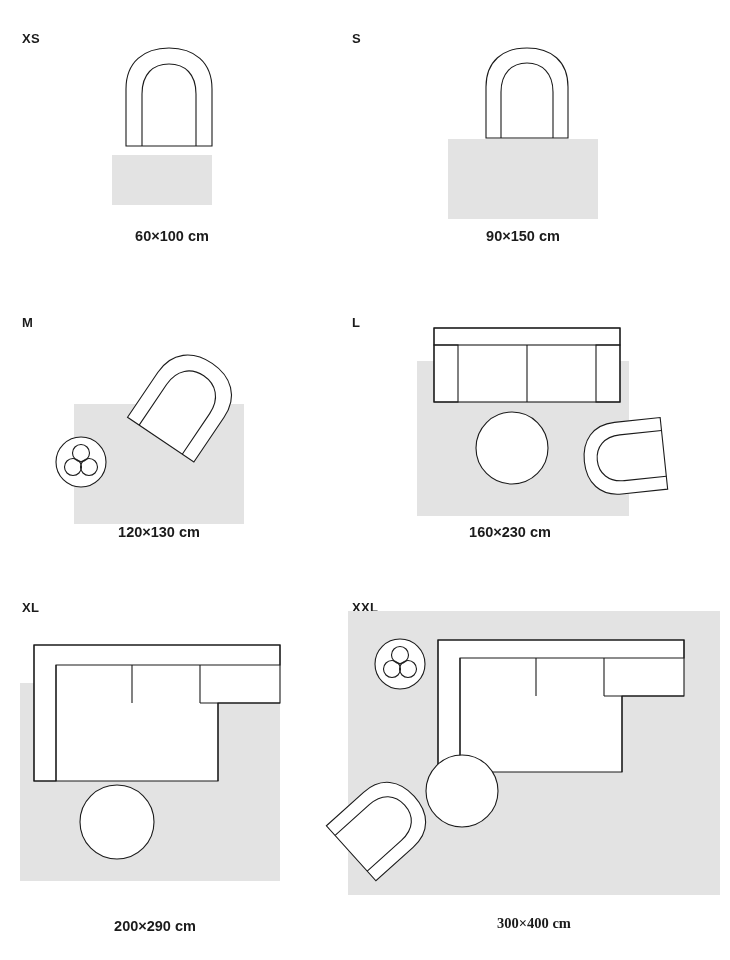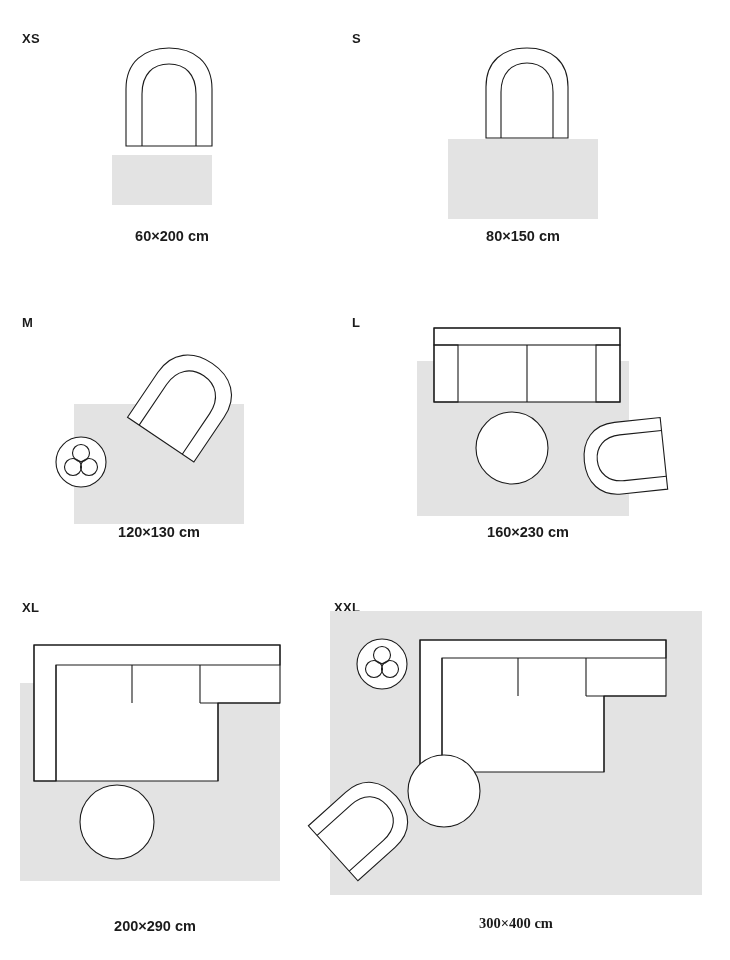--- a/index.html
+++ b/index.html
@@ -63,37 +63,37 @@
     <div class="scene" style="left:0; top:16px; width:300px; height:180px;">
 
       <div class="rug" style="left:90px; top:123px; width:100px; height:50px;"></div>
 
       <svg style="position:absolute; left:90px; top:10px;" width="120" height="120" viewBox="0 0 120 120">
         <path class="ln" d="M14,104 L14,47 C14,20 32,6 57,6 C82,6 100,20 100,47 L100,104 Z"></path>
         <path class="ln-nf" d="M30,104 L30,52 C30,32 41,22 57,22 C73,22 84,32 84,52 L84,104"></path>
       </svg>
     </div>
 
-    <div class="dim-label" style="left:0px; top:212px; width:300px;">60×200 cm</div>
+    <div class="dim-label" style="left:0px; top:212px; width:300px;">60×100 cm</div>
   </div>
 
   <div class="size-block" style="left:352px; top:16px; width:360px; height:240px;">
     <div class="size-label">S</div>
 
     <div class="scene" style="left:0; top:16px; width:340px; height:180px;">
 
       <div class="rug" style="left:96px; top:107px; width:150px; height:80px;"></div>
 
       <svg style="position:absolute; left:122px; top:10px;" width="110" height="120" viewBox="0 0 110 120">
         <path class="ln" d="M12,96 L12,45 C12,19 29,6 53,6 C77,6 94,19 94,45 L94,96 Z"></path>
         <path class="ln-nf" d="M27,96 L27,50 C27,31 38,21 53,21 C68,21 79,31 79,50 L79,96"></path>
       </svg>
     </div>
 
-    <div class="dim-label" style="left:21px; top:212px; width:300px;">80×150 cm</div>
+    <div class="dim-label" style="left:21px; top:212px; width:300px;">90×150 cm</div>
   </div>
 
   <div class="size-block" style="left:22px; top:300px; width:320px; height:260px;">
     <div class="size-label">M</div>
 
     <div class="scene" style="left:0; top:16px; width:300px; height:200px;">
 
       <div class="rug" style="left:52px; top:88px; width:170px; height:120px;"></div>
 
       <svg style="position:absolute; left:98px; top:28px;" width="130" height="130" viewBox="0 0 130 130">
@@ -134,21 +134,21 @@
       </svg>
 
       <svg style="position:absolute; left:222px; top:85px;" width="110" height="110" viewBox="0 0 110 110">
         <g transform="rotate(-96 55 55)">
           <path class="ln" d="M18,90 L18,44 C18,22 33,10 54,10 C75,10 90,22 90,44 L90,90 Z"></path>
           <path class="ln-nf" d="M31,90 L31,48 C31,32 41,23 54,23 C67,23 77,32 77,48 L77,90"></path>
         </g>
       </svg>
     </div>
 
-    <div class="dim-label" style="left:26px; top:224px; width:300px;">160×230 cm</div>
+    <div class="dim-label" style="left:8px; top:224px; width:300px;">160×230 cm</div>
   </div>
 
   <div class="size-block" style="left:22px; top:585px; width:320px; height:370px;">
     <div class="size-label">XL</div>
 
     <div class="scene" style="left:0; top:20px; width:300px; height:300px;">
 
       <div class="rug" style="left:-2px; top:78px; width:260px; height:198px;"></div>
 
       <svg style="position:absolute; left:10px; top:38px;" width="250" height="150" viewBox="0 0 250 150">
@@ -162,21 +162,21 @@
       </svg>
 
       <svg style="position:absolute; left:56px; top:178px;" width="78" height="78" viewBox="0 0 78 78">
         <circle class="ln" cx="39" cy="39" r="37"></circle>
       </svg>
     </div>
 
     <div class="dim-label" style="left:-17px; top:333px; width:300px;">200×290 cm</div>
   </div>
 
-  <div class="size-block" style="left:334px; top:585px; width:378px; height:370px;">
+  <div class="size-block" style="left:352px; top:585px; width:378px; height:370px;">
     <div class="size-label">XXL</div>
 
     <div class="scene" style="left:0; top:20px; width:378px; height:310px;">
 
       <div class="rug" style="left:-4px; top:6px; width:372px; height:284px;"></div>
 
       <svg style="position:absolute; left:84px; top:33px;" width="250" height="140" viewBox="0 0 250 140">
         <path class="ln" d="M2,2 L248,2 L248,58 L186,58 L186,134 L2,134 Z"></path>
         <path class="ln-nf" d="M2,2 L248,2 L248,20 L24,20 L24,134 L2,134 Z"></path>
         <line class="ln-nf" x1="24" y1="20" x2="24" y2="134"></line>

